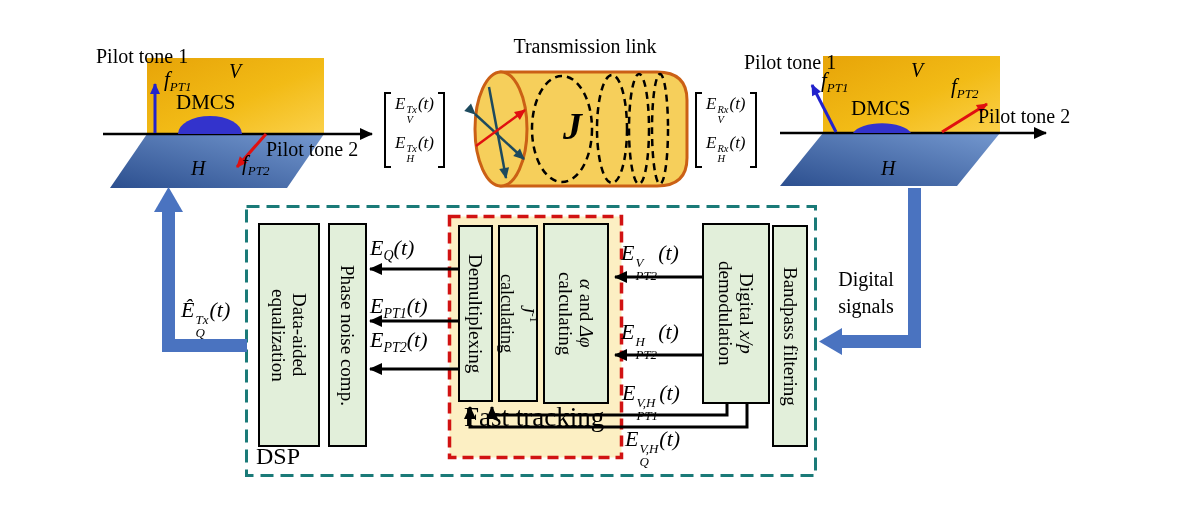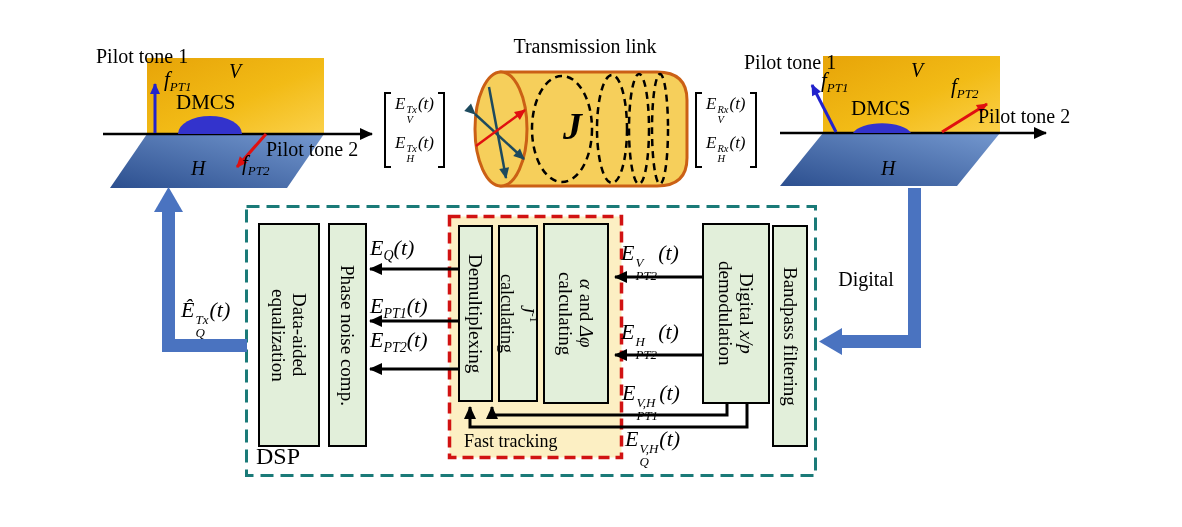--- a/index.html
+++ b/index.html
@@ -189,23 +189,24 @@
       <div class="vline">demodulation</div>
     </div>
   </div>
   <div class="vbox" style="left:772px;top:225px;width:36px;height:222px">
     <div>
         <div class="vline">Bandpass filtering</div>
       </div>
   </div>
 
   <div class="lbl" style="left:256px;top:443px;font-size:24px">DSP</div>
-  <div class="lbl" style="left:464px;top:432px;font-size:18px">Fast tracking</div>
+  <div class="lbl" style="left:464px;top:403px;font-size:27px">Fast tracking</div>
   <div class="lbl ctr f20" style="left:818px;top:266px;width:96px;line-height:1.35">
     <div>Digital</div>
+      <div>signals</div>
   </div>
 
   <div class="lbl sig" style="left:370px;top:236px"><span class="it">E</span><sub class="ssub it">Q</sub><span class="it">(t)</span></div>
   <div class="lbl sig" style="left:370px;top:294px"><span class="it">E</span><sub class="ssub it">PT1</sub><span class="it">(t)</span></div>
   <div class="lbl sig" style="left:370px;top:328px"><span class="it">E</span><sub class="ssub it">PT2</sub><span class="it">(t)</span></div>
   <div class="lbl sig" style="left:621px;top:241px"><span class="it">E</span><span class="ss">
         <span class="it">V</span>
         <span class="it">PT2</span>
       </span><span class="it">(t)</span></div>
   <div class="lbl sig" style="left:621px;top:320px"><span class="it">E</span><span class="ss">

